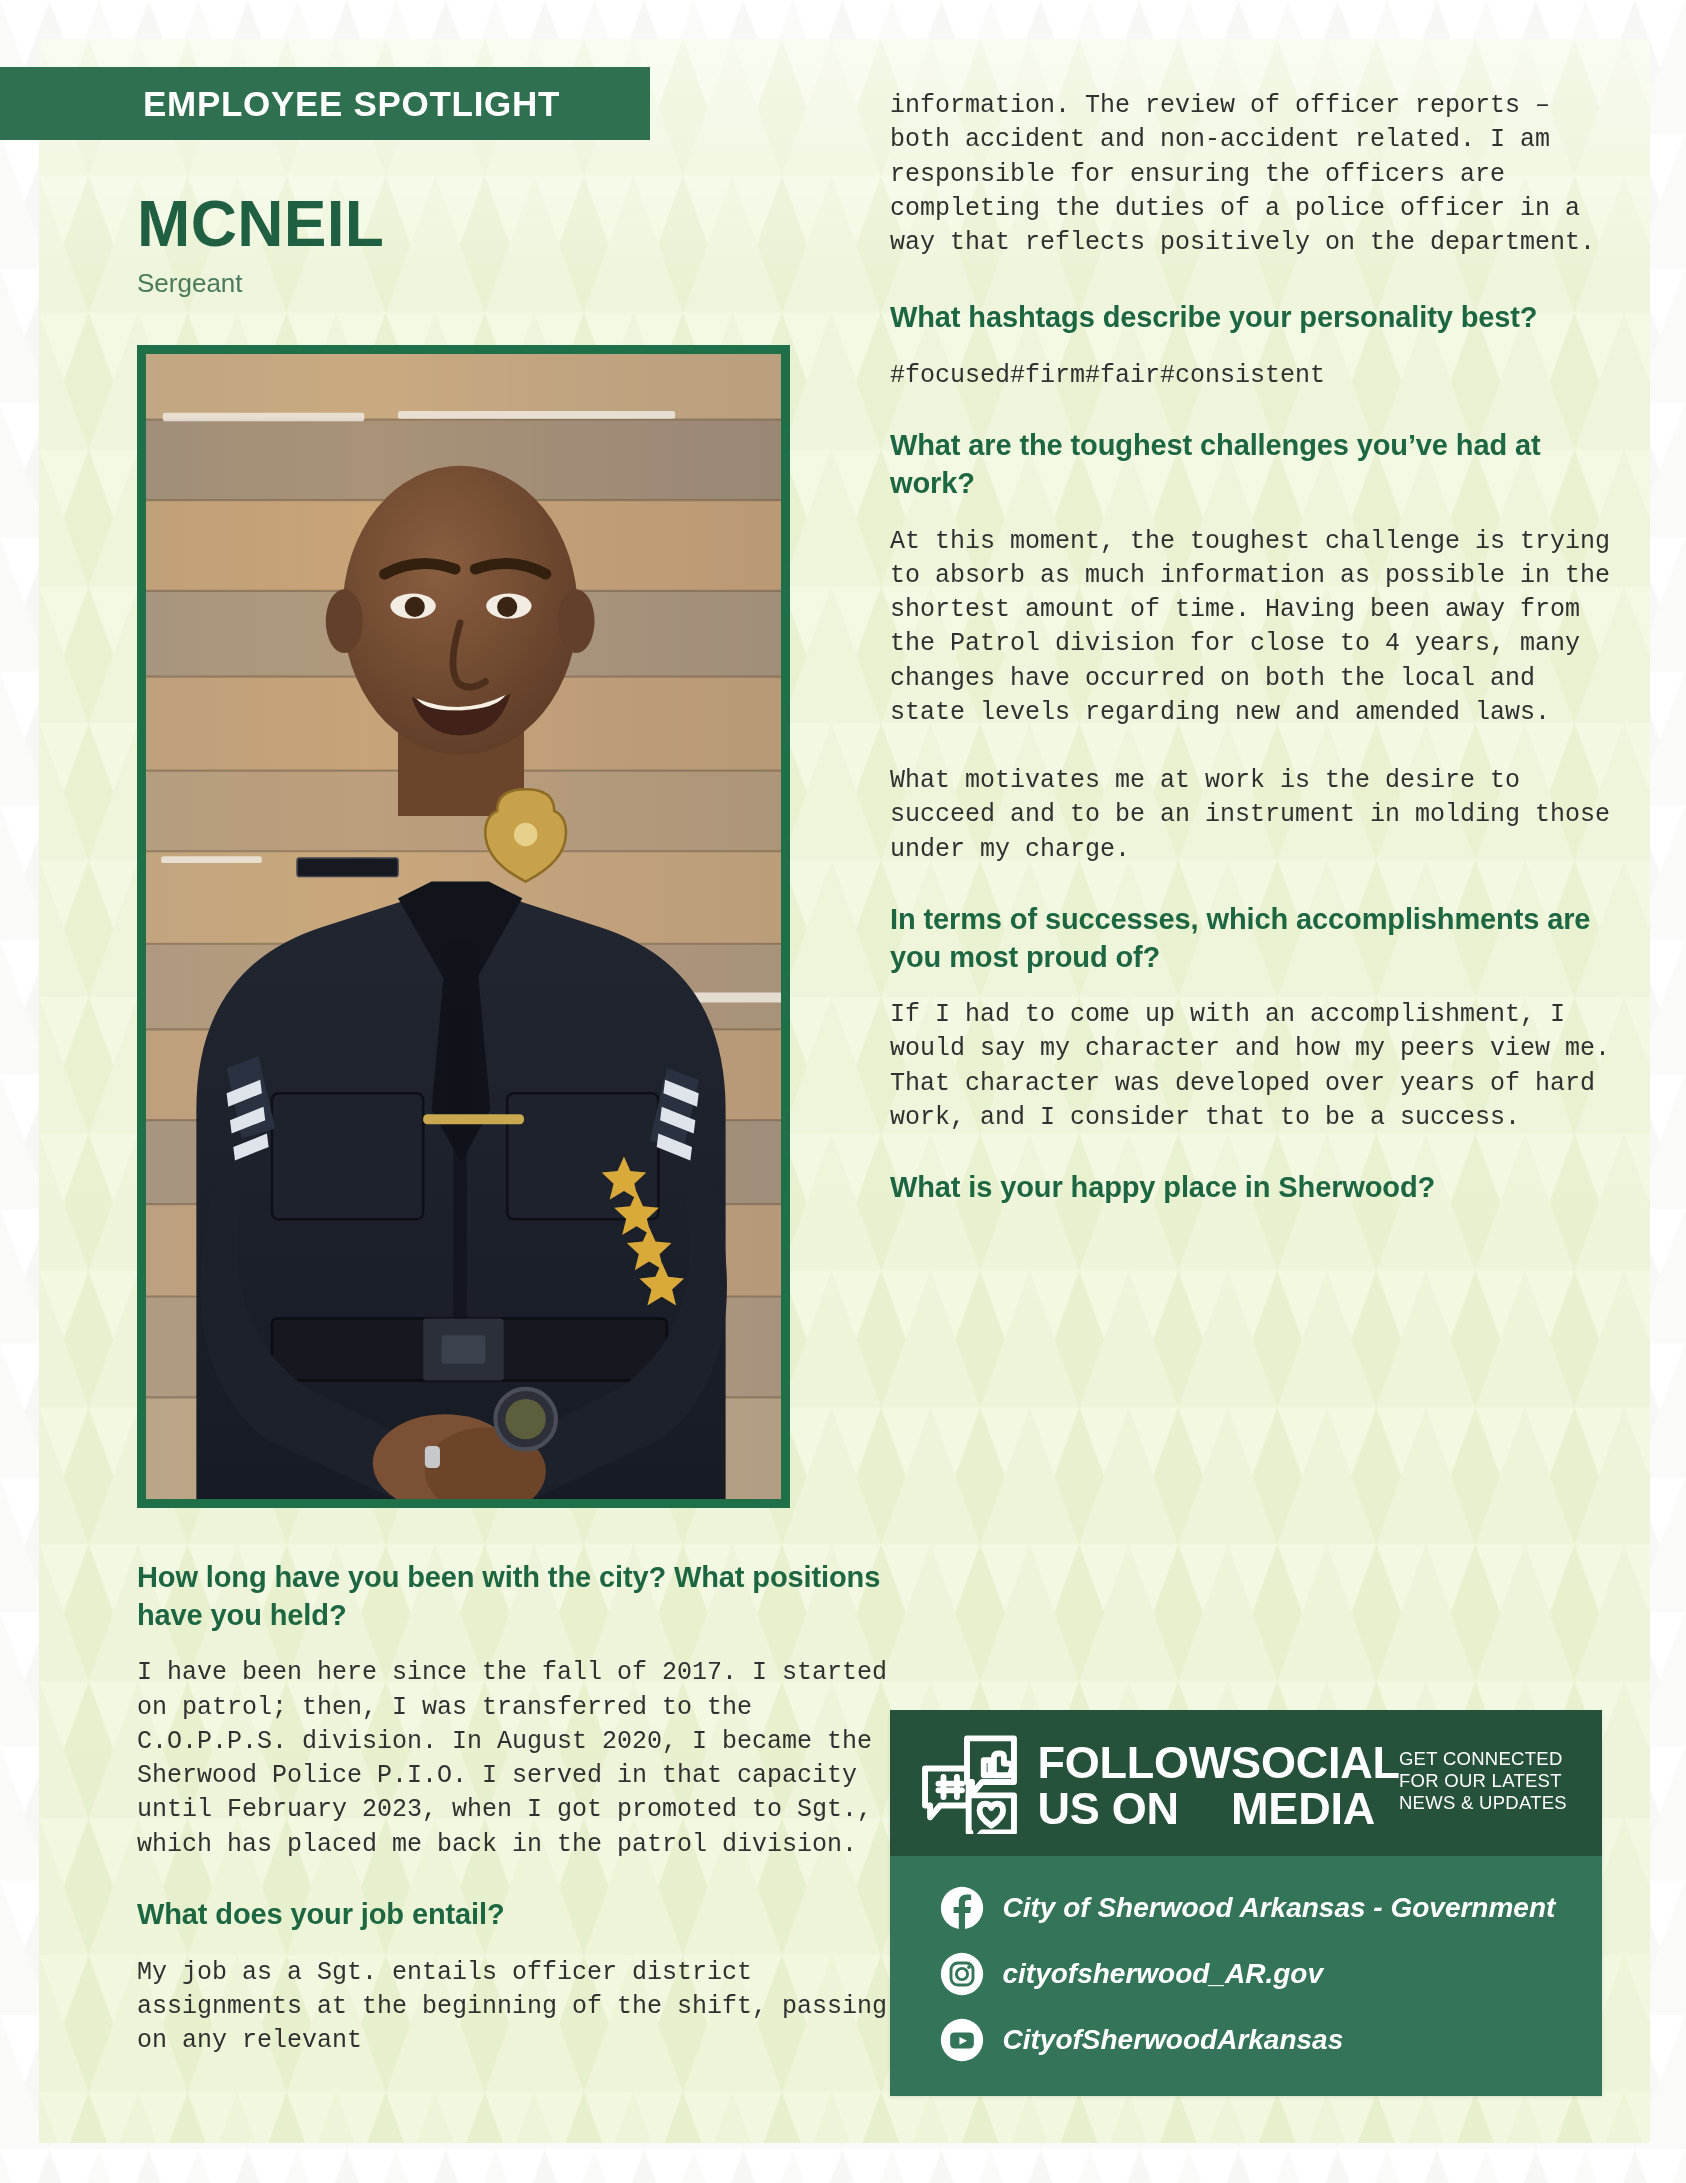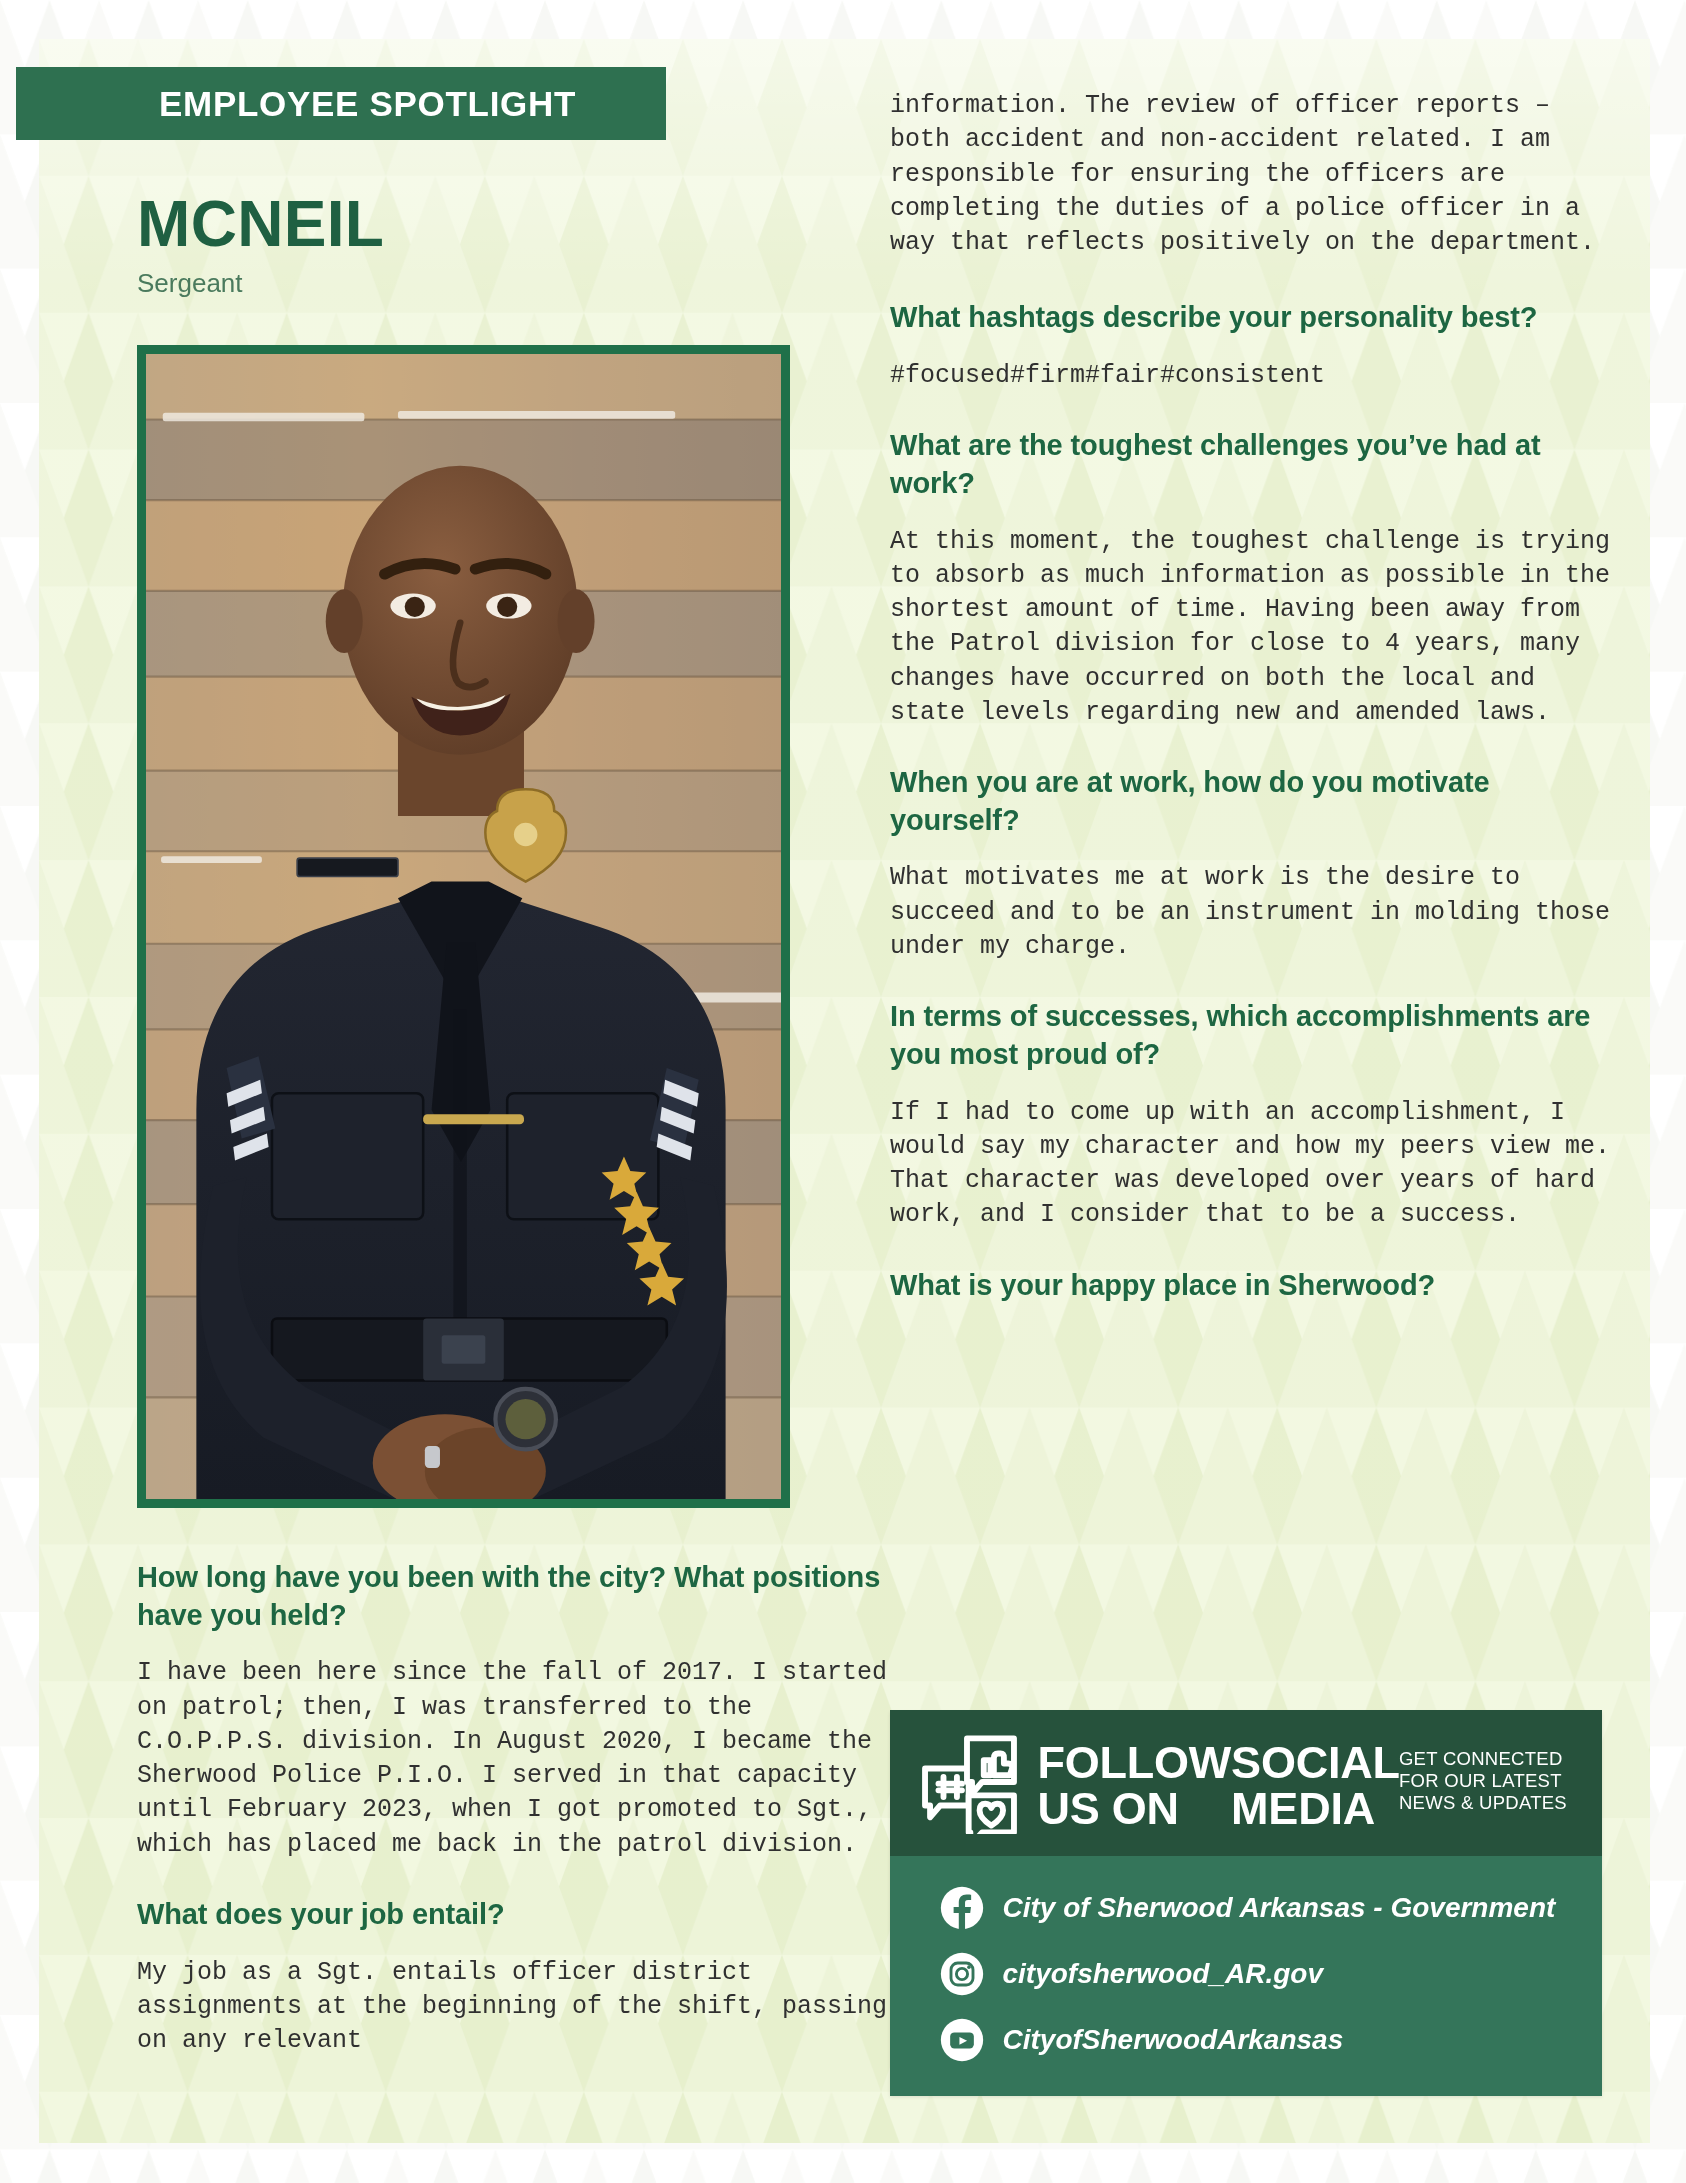--- a/index.html
+++ b/index.html
@@ -405,21 +405,20 @@
 
     <div class="qa-block">
       <h2 class="q">What hashtags describe your personality best?</h2>
       <p class="a">#focused#firm#fair#consistent</p>
     </div>
     <div class="qa-block">
       <h2 class="q">What are the toughest challenges you’ve had at work?</h2>
       <p class="a">At this moment, the toughest challenge is trying to absorb as much information as possible in the shortest amount of time. Having been away from the Patrol division for close to 4 years, many changes have occurred on both the local and state levels regarding new and amended laws.</p>
     </div>
     <div class="qa-block">
-      <h2 class="q">When you are at work, how do you motivate yourself?</h2>
       <p class="a">What motivates me at work is the desire to succeed and to be an instrument in molding those under my charge.</p>
     </div>
     <div class="qa-block">
       <h2 class="q">In terms of successes, which accomplishments are you most proud of?</h2>
       <p class="a">If I had to come up with an accomplishment, I would say my character and how my peers view me. That character was developed over years of hard work, and I consider that to be a success.</p>
     </div>
     <div class="qa-block">
       <h2 class="q">What is your happy place in Sherwood?</h2>
     </div>
   </div>
@@ -486,16 +485,16 @@
   </div>
 
   <div id="name-block">
     <div id="name-row">
       <span class="name-last">MCNEIL</span>
     </div>
     <div id="job-title">Sergeant</div>
   </div>
 </div>
 
-<div id="spotlight-banner" style="left:16px; top:67px;">
+<div id="spotlight-banner" style="left:0; top:67px;">
   <span class="banner-text">EMPLOYEE SPOTLIGHT</span>
 </div>
 
 
 </body></html>

